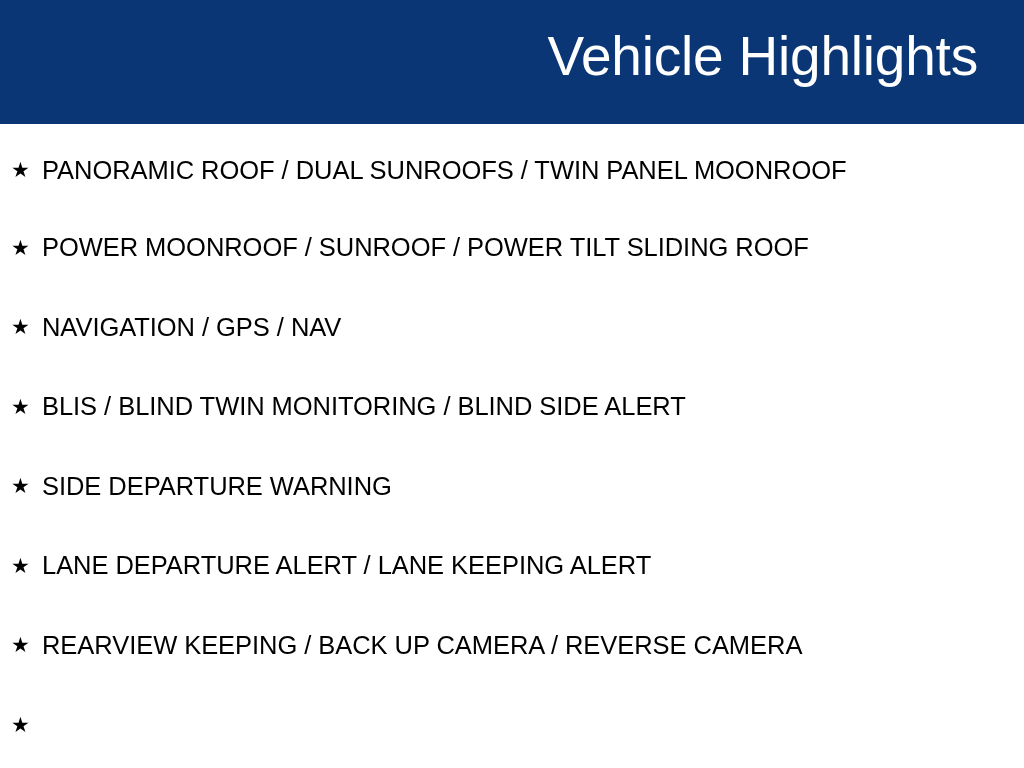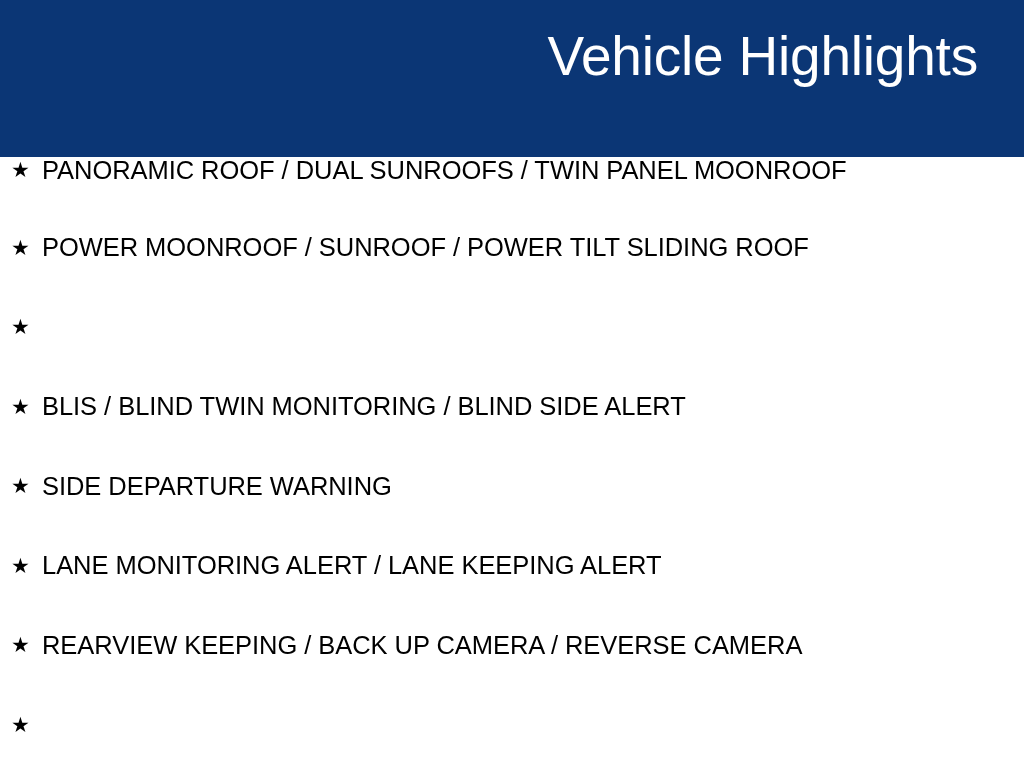--- a/index.html
+++ b/index.html
@@ -22,21 +22,21 @@
     height: 768px;
     background: #ffffff;
   }
 
   
   #header-band {
     position: absolute;
     left: 0;
     top: 0;
     width: 1024px;
-    height: 157px;
+    height: 124px;
     background: #0b3675;
     box-sizing: border-box;
   }
 
   #slide-title {
     position: absolute;
     right: 46px;
     top: 28px;
     margin: 0;
     font-family: "Liberation Sans", "DejaVu Sans", sans-serif;
@@ -110,35 +110,36 @@
       <span class="highlight-text">PANORAMIC ROOF / DUAL SUNROOFS / TWIN PANEL MOONROOF</span>
     </li>
 
     <li class="highlight-item">
       <span class="bullet-star">★</span>
       <span class="highlight-text">POWER MOONROOF / SUNROOF / POWER TILT SLIDING ROOF</span>
     </li>
 
     <li class="highlight-item">
       <span class="bullet-star">★</span>
+      <span class="highlight-text">NAVIGATION / GPS / NAV</span>
     </li>
 
     <li class="highlight-item">
       <span class="bullet-star">★</span>
       <span class="highlight-text">BLIS / BLIND TWIN MONITORING / BLIND SIDE ALERT</span>
     </li>
 
     <li class="highlight-item">
       <span class="bullet-star">★</span>
       <span class="highlight-text">SIDE DEPARTURE WARNING</span>
     </li>
 
     <li class="highlight-item">
       <span class="bullet-star">★</span>
-      <span class="highlight-text">LANE MONITORING ALERT / LANE KEEPING ALERT</span>
+      <span class="highlight-text">LANE DEPARTURE ALERT / LANE KEEPING ALERT</span>
     </li>
 
     <li class="highlight-item">
       <span class="bullet-star">★</span>
       <span class="highlight-text">REARVIEW KEEPING / BACK UP CAMERA / REVERSE CAMERA</span>
     </li>
 
     <li class="highlight-item">
       <span class="bullet-star">★</span>
     </li>

